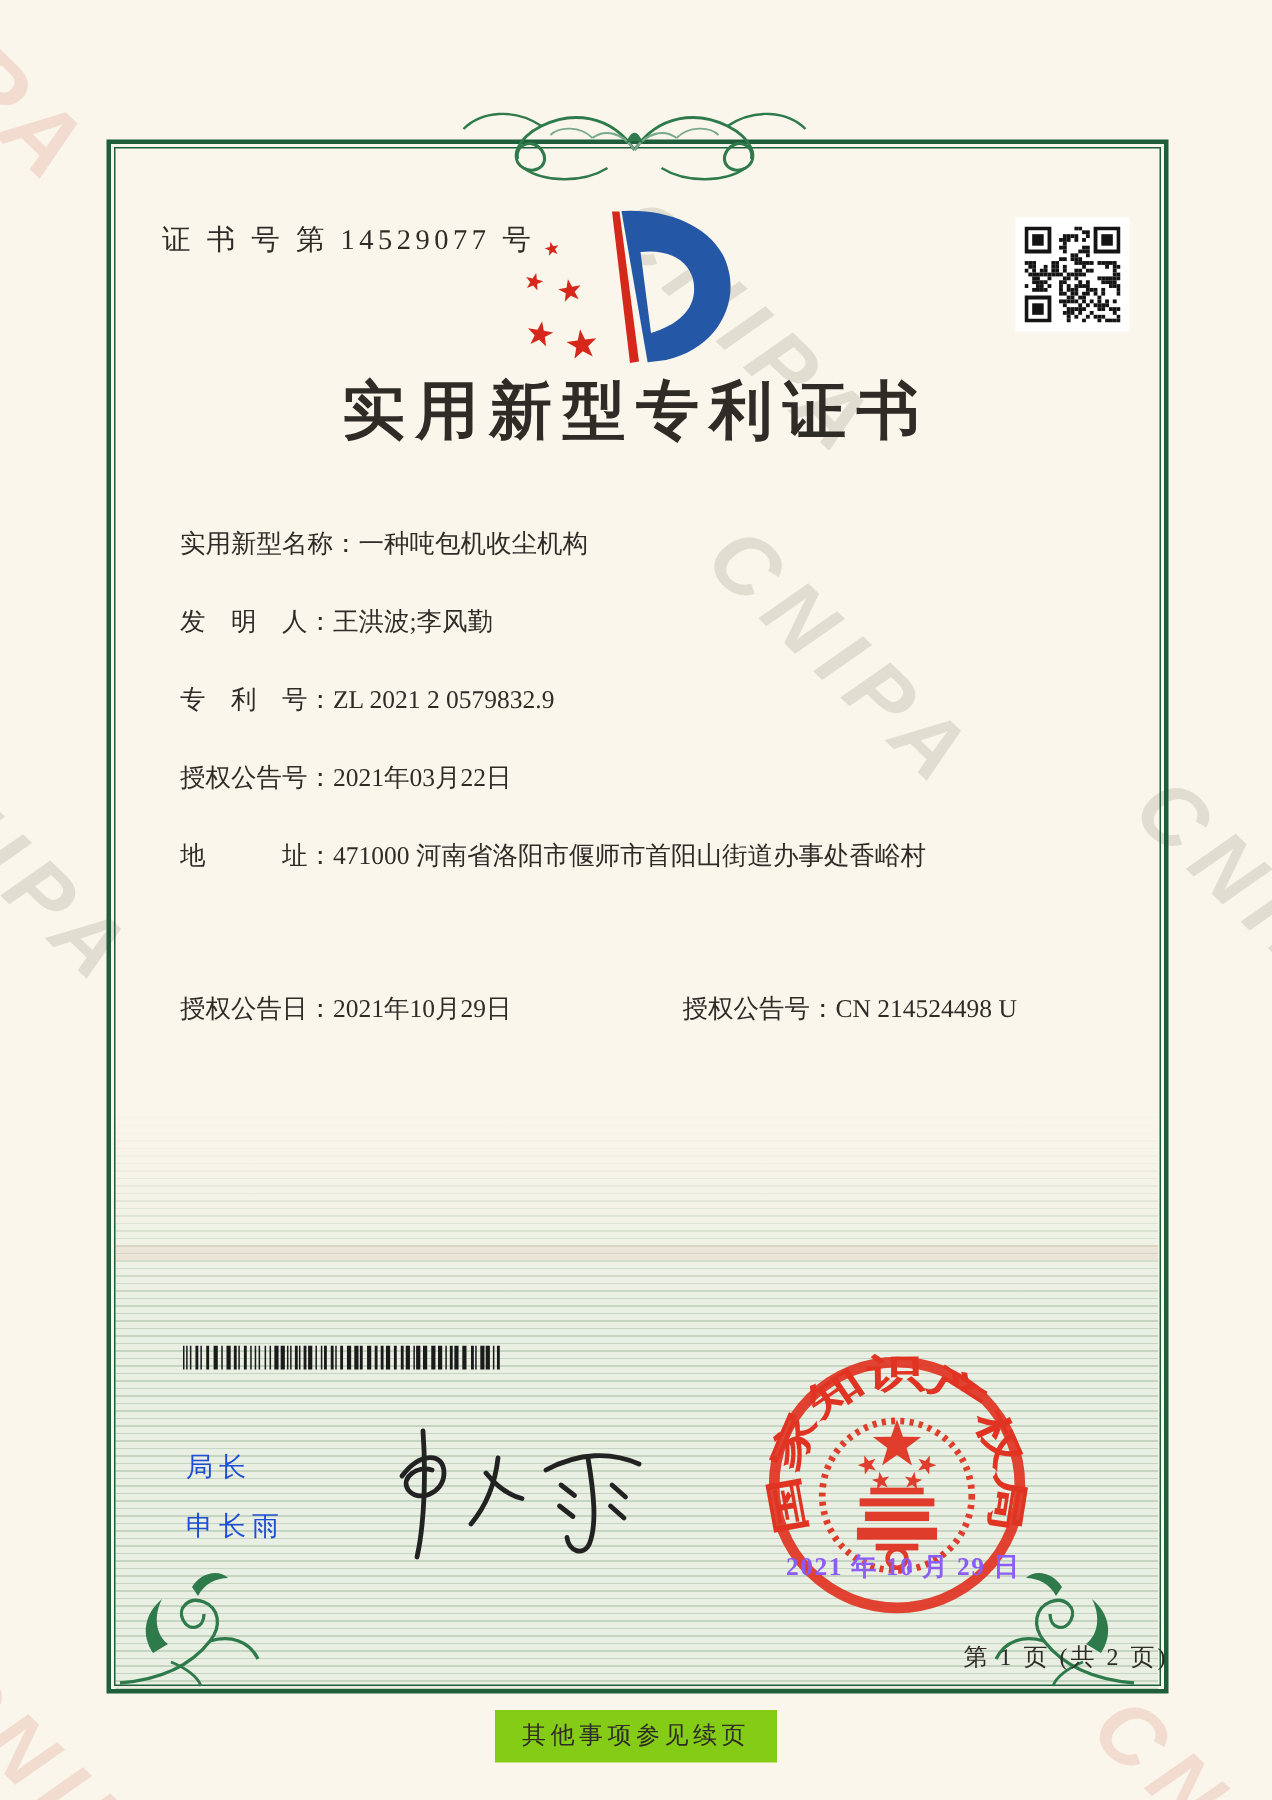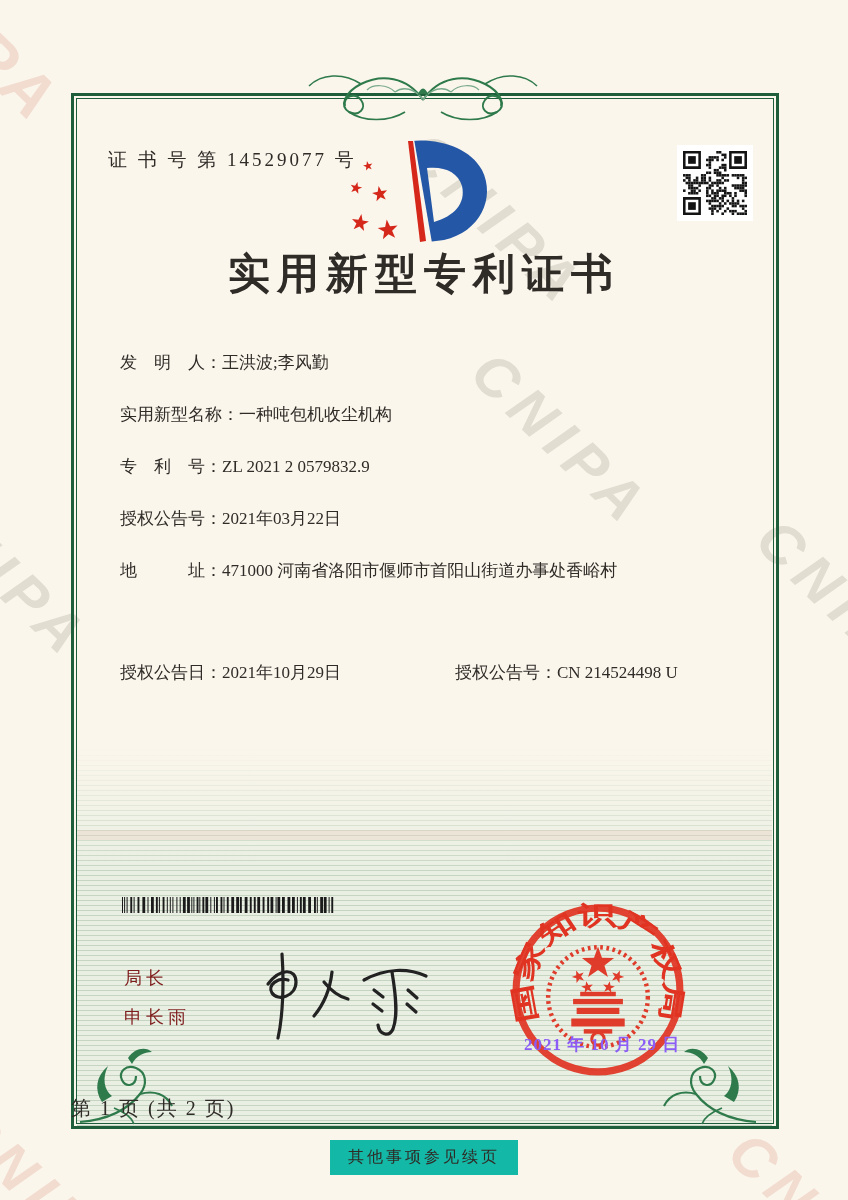--- a/index.html
+++ b/index.html
@@ -50,29 +50,29 @@
   .fields{position:absolute;left:120px;top:352px;z-index:5;font-size:17px;line-height:21px;}
   .field-row{margin-bottom:31px;white-space:nowrap;}
   .field-label{white-space:pre;}
   .grant-row{position:absolute;left:120px;top:661px;z-index:5;font-size:17px;display:flex;white-space:nowrap;}
   .grant-left{width:335px;}
   .paras{position:absolute;left:108px;top:699px;width:650px;z-index:5;
          font-size:17px;line-height:1.72;text-align:justify;}
   .para{text-indent:2em;margin:0;}
   .barcode{position:absolute;left:122px;top:897px;z-index:5;}
   .signer{position:absolute;left:124px;top:966px;z-index:5;font-size:18px;
-          font-family:"Liberation Sans","DejaVu Sans",sans-serif;color:#7f1d1d;}
+          font-family:"Liberation Sans","DejaVu Sans",sans-serif;color:#1d4ed8;}
   .signer div{margin-bottom:15px;letter-spacing:4px;}
   .sig{position:absolute;left:246px;top:944px;z-index:6;}
   .seal{position:absolute;left:509px;top:901px;z-index:6;}
   .seal-date{position:absolute;left:524px;top:1033px;z-index:7;font-size:17px;
              letter-spacing:1px;color:#8b5cf6;font-weight:600;white-space:nowrap;}
-  .footer{position:absolute;left:71px;top:1095px;width:708px;text-align:left;
-          font-size:20px;letter-spacing:2px;z-index:5;}
-  .note{position:absolute;left:50%;transform:translateX(-50%);top:1140px;background:#14b8a6;
+  .footer{position:absolute;left:71px;top:1095px;width:708px;text-align:right;
+          font-size:16px;letter-spacing:2px;z-index:5;}
+  .note{position:absolute;left:50%;transform:translateX(-50%);top:1140px;background:#84cc16;
         padding:7px 18px;font-size:16px;letter-spacing:3px;z-index:5;white-space:nowrap;}
 </style>
 </head>
 <body>
 
 <svg width="0" height="0" style="position:absolute" aria-hidden="true">
   <defs>
     <path id="star" d="M0,-10 L2.35,-3.24 L9.51,-3.09 L3.8,1.24 L5.88,8.09 L0,4 L-5.88,8.09 L-3.8,1.24 L-9.51,-3.09 L-2.35,-3.24 Z"></path>
   </defs>
 </svg>
@@ -346,24 +346,24 @@
           <path d="M0,46.08h17.92v17.92h-17.92z M2.56,48.64h12.8v12.8h-12.8z" fill-rule="evenodd"></path>
           <rect x="5.12" y="51.199999999999996" width="7.68" height="7.68"></rect>
         </g>
       </svg>
   </div>
 
   <div class="title">实用新型专利证书</div>
 
   <div class="fields">
     <div class="field-row">
+      <span class="field-label">实用新型名称：</span><span>一种吨包机收尘机构</span>
+    </div>
+    <div class="field-row">
       <span class="field-label">发　明　人：</span><span>王洪波;李风勤</span>
-    </div>
-    <div class="field-row">
-      <span class="field-label">实用新型名称：</span><span>一种吨包机收尘机构</span>
     </div>
     <div class="field-row">
       <span class="field-label">专　利　号：</span><span>ZL 2021 2 0579832.9</span>
     </div>
     <div class="field-row">
       <span class="field-label">授权公告号：</span><span>2021年03月22日</span>
     </div>
     <div class="field-row">
       <span class="field-label">地　　　址：</span><span>471000 河南省洛阳市偃师市首阳山街道办事处香峪村</span>
     </div>

